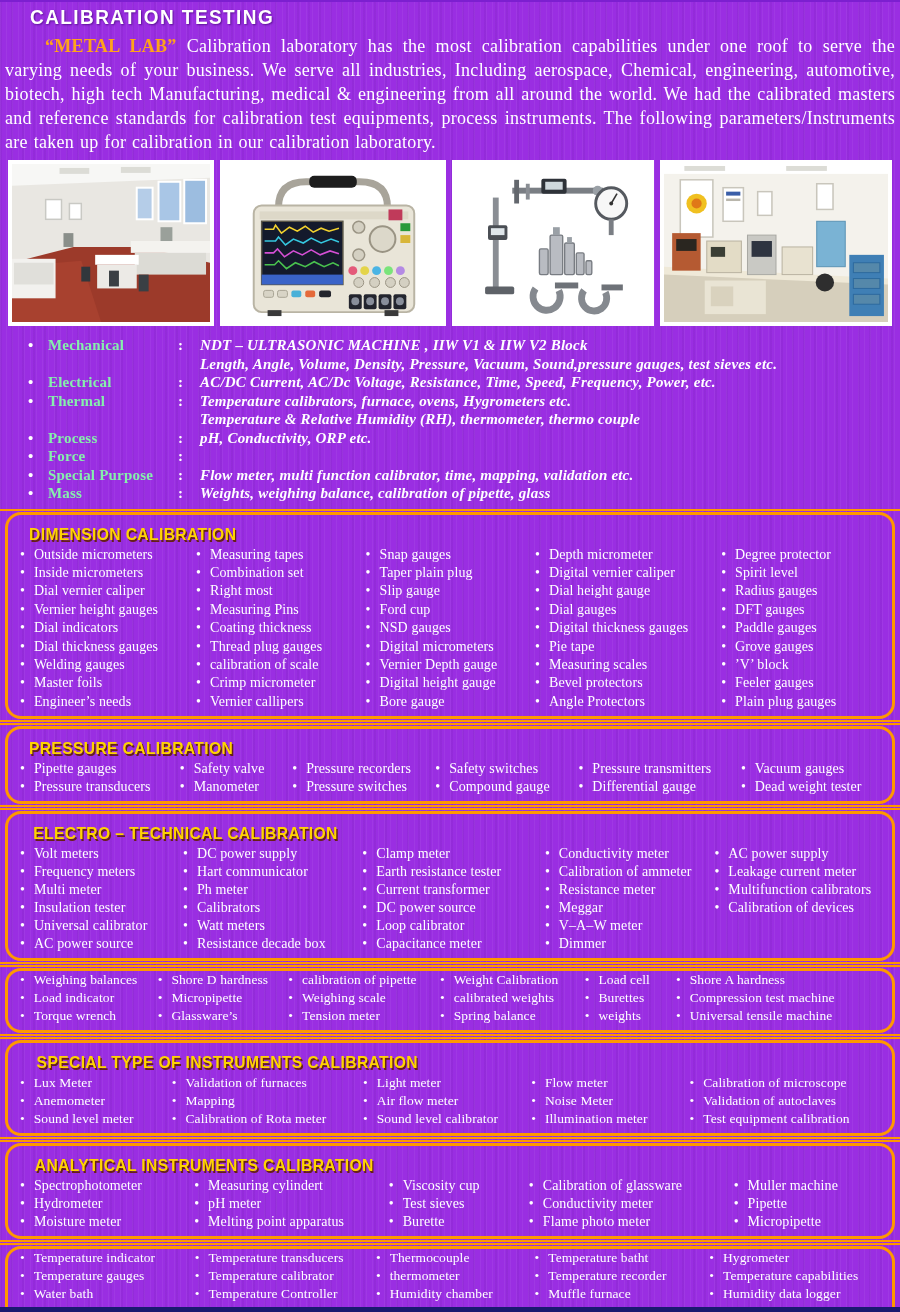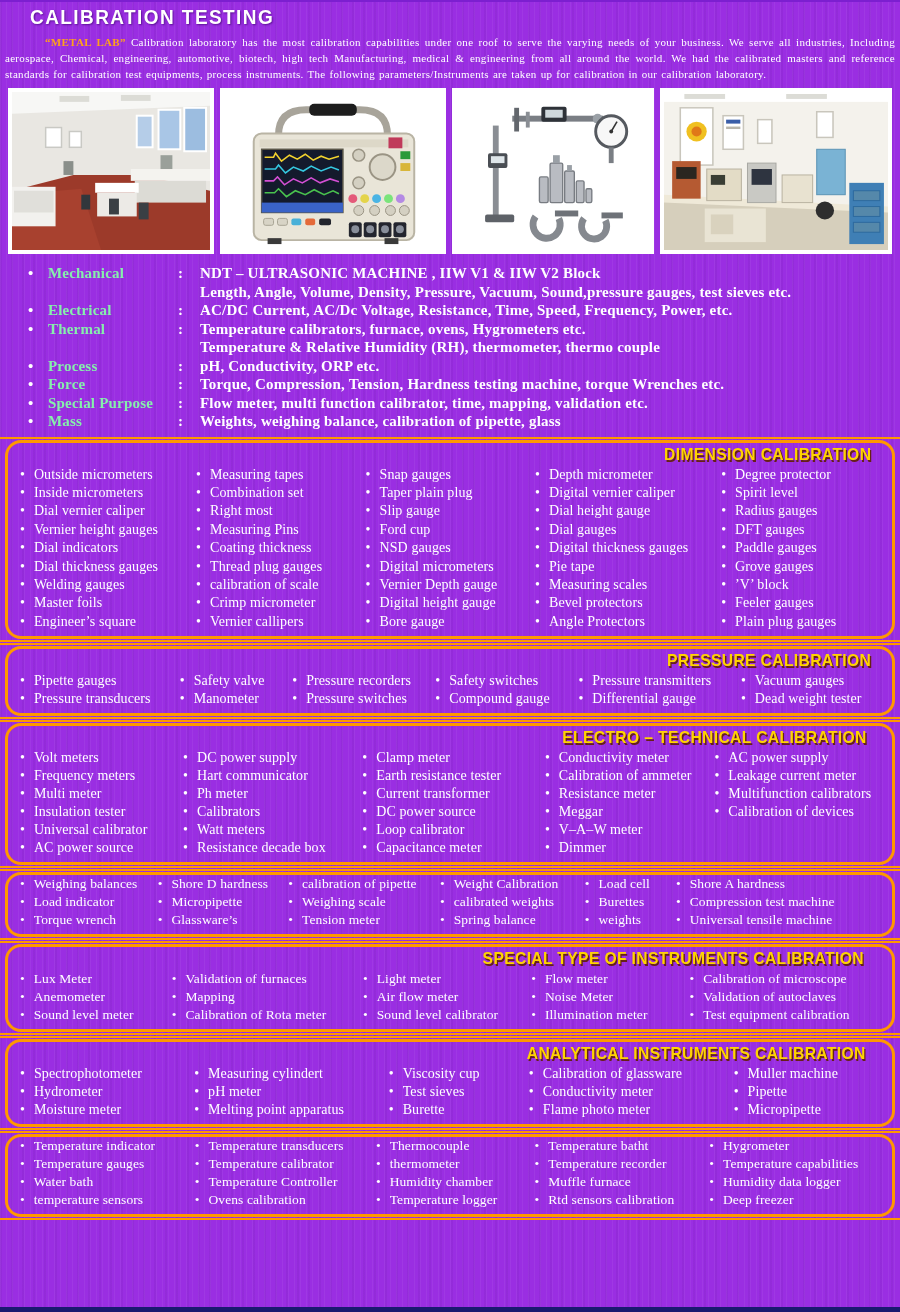--- a/index.html
+++ b/index.html
@@ -25,21 +25,21 @@
 
   
   .page-title{
     margin:4px 0 0 30px;
     font-family:"Liberation Sans","DejaVu Sans",sans-serif;
     font-weight:800;font-size:20px;letter-spacing:1.5px;color:#fff;
     text-shadow:1px 1px 2px rgba(60,0,110,0.65);
     transform:scaleX(0.95);transform-origin:left center;display:inline-block;
   }
   .intro{
-    margin:5px 5px 6px 5px;color:#fff;font-size:11px;line-height:16px;
+    margin:5px 5px 6px 5px;color:#fff;font-size:18px;line-height:24px;
     text-align:justify;text-indent:40px;letter-spacing:0.3px;word-spacing:1px;
   }
   .intro .brand{color:var(--brand);font-weight:700;}
 
   
   .photos{display:flex;gap:6px;margin:4px 8px 2px 8px;height:166px;}
   .photo-frame{
     border:4px solid #fff;background:#fff;height:166px;overflow:hidden;flex:0 0 auto;
   }
   .photo-frame svg{display:block;width:100%;height:100%;}
@@ -47,34 +47,34 @@
 
   
   .parameters{margin:10px 6px 6px 28px;color:#fff;}
   .param-row{
     display:grid;grid-template-columns:20px 130px 22px 1fr;
     font-weight:700;font-size:15px;line-height:18.5px;letter-spacing:0.2px;
   }
   .pbullet{color:#fff;}
   .plabel{color:#86efac;}
   .pcolon{text-align:left;}
-  .pdesc .pline{white-space:nowrap;}
+  .pdesc .pline{white-space:nowrap;font-style:italic;}
 
   
   .sections{margin:2px 0 0 0;}
   .section-outer{
     border-top:2px solid var(--accent);
     border-bottom:2px solid var(--accent);
     margin-bottom:1px;
   }
   .section-inner{
     border:3px solid var(--accent);border-radius:16px;
     margin:1px 5px;padding:0 12px 5px 12px;
   }
-  .section-title{text-align:right;line-height:22px;margin-top:1px;}
+  .section-title{text-align:left;line-height:22px;margin-top:9px;}
   .section-title .condense{
     display:inline-block;transform:scaleX(0.92);
     font-family:"Liberation Sans","DejaVu Sans",sans-serif;
     font-weight:800;font-size:17px;letter-spacing:0.4px;
     color:var(--gold);
     text-shadow:1.5px 1.5px 0 rgba(96,32,0,0.9);
   }
   .section-grid{display:grid;column-gap:4px;}
   .sec-col{min-width:0;}
   .sec-item{display:flex;gap:9px;color:#fff;font-size:14px;line-height:18px;white-space:nowrap;}
@@ -284,23 +284,20 @@
         <span class="plabel">Process</span>
         <span class="pcolon">:</span>
         <div class="pdesc">
           <div class="pline">pH, Conductivity, ORP etc.</div>
         </div>
       </div>
       <div class="param-row">
         <span class="pbullet">•</span>
         <span class="plabel">Force</span>
         <span class="pcolon">:</span>
-        <div class="pdesc">
-          <div class="pline">Torque, Compression, Tension, Hardness testing machine, torque Wrenches etc.</div>
-        </div>
       </div>
       <div class="param-row">
         <span class="pbullet">•</span>
         <span class="plabel">Special Purpose</span>
         <span class="pcolon">:</span>
         <div class="pdesc">
           <div class="pline">Flow meter, multi function calibrator, time, mapping, validation etc.</div>
         </div>
       </div>
       <div class="param-row">
@@ -347,21 +344,21 @@
               <div class="sec-item">
                 <span class="b">•</span>
                 <span class="t">Welding gauges</span>
               </div>
               <div class="sec-item">
                 <span class="b">•</span>
                 <span class="t">Master foils</span>
               </div>
               <div class="sec-item">
                 <span class="b">•</span>
-                <span class="t">Engineer’s square</span>
+                <span class="t">Engineer’s needs</span>
               </div>
             </div>
             <div class="sec-col">
               <div class="sec-item">
                 <span class="b">•</span>
                 <span class="t">Measuring tapes</span>
               </div>
               <div class="sec-item">
                 <span class="b">•</span>
                 <span class="t">Combination set</span>

